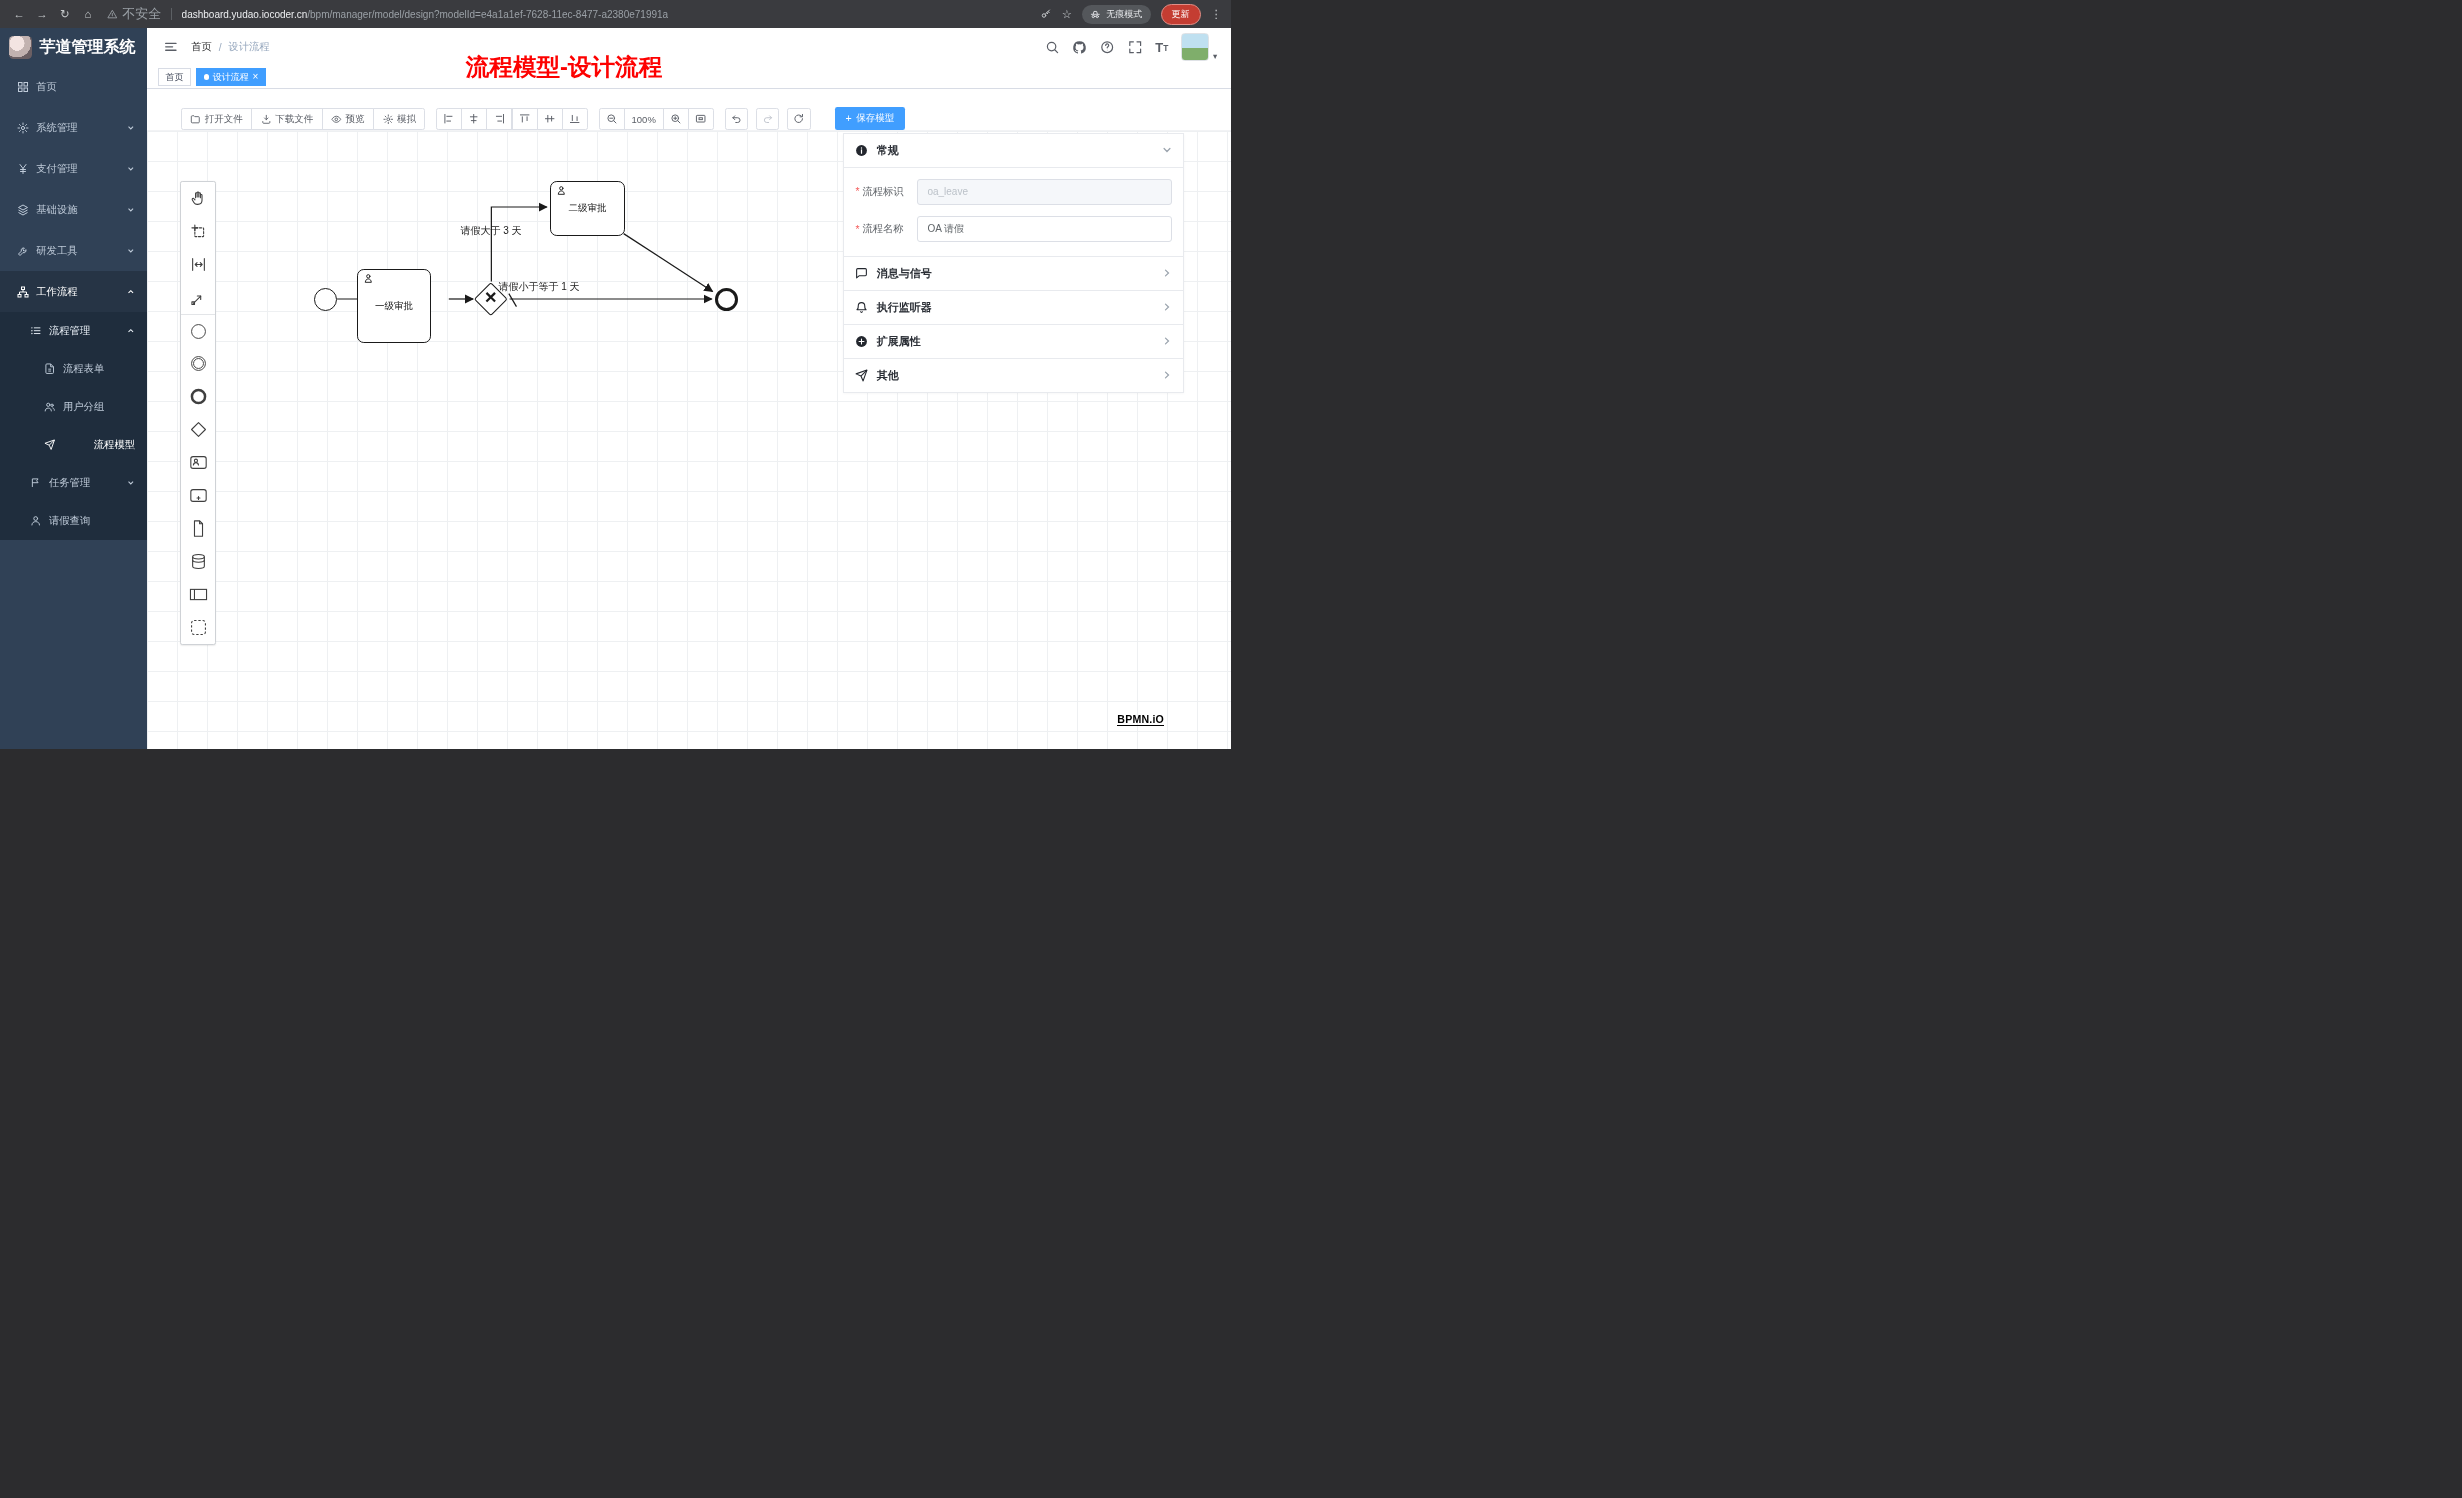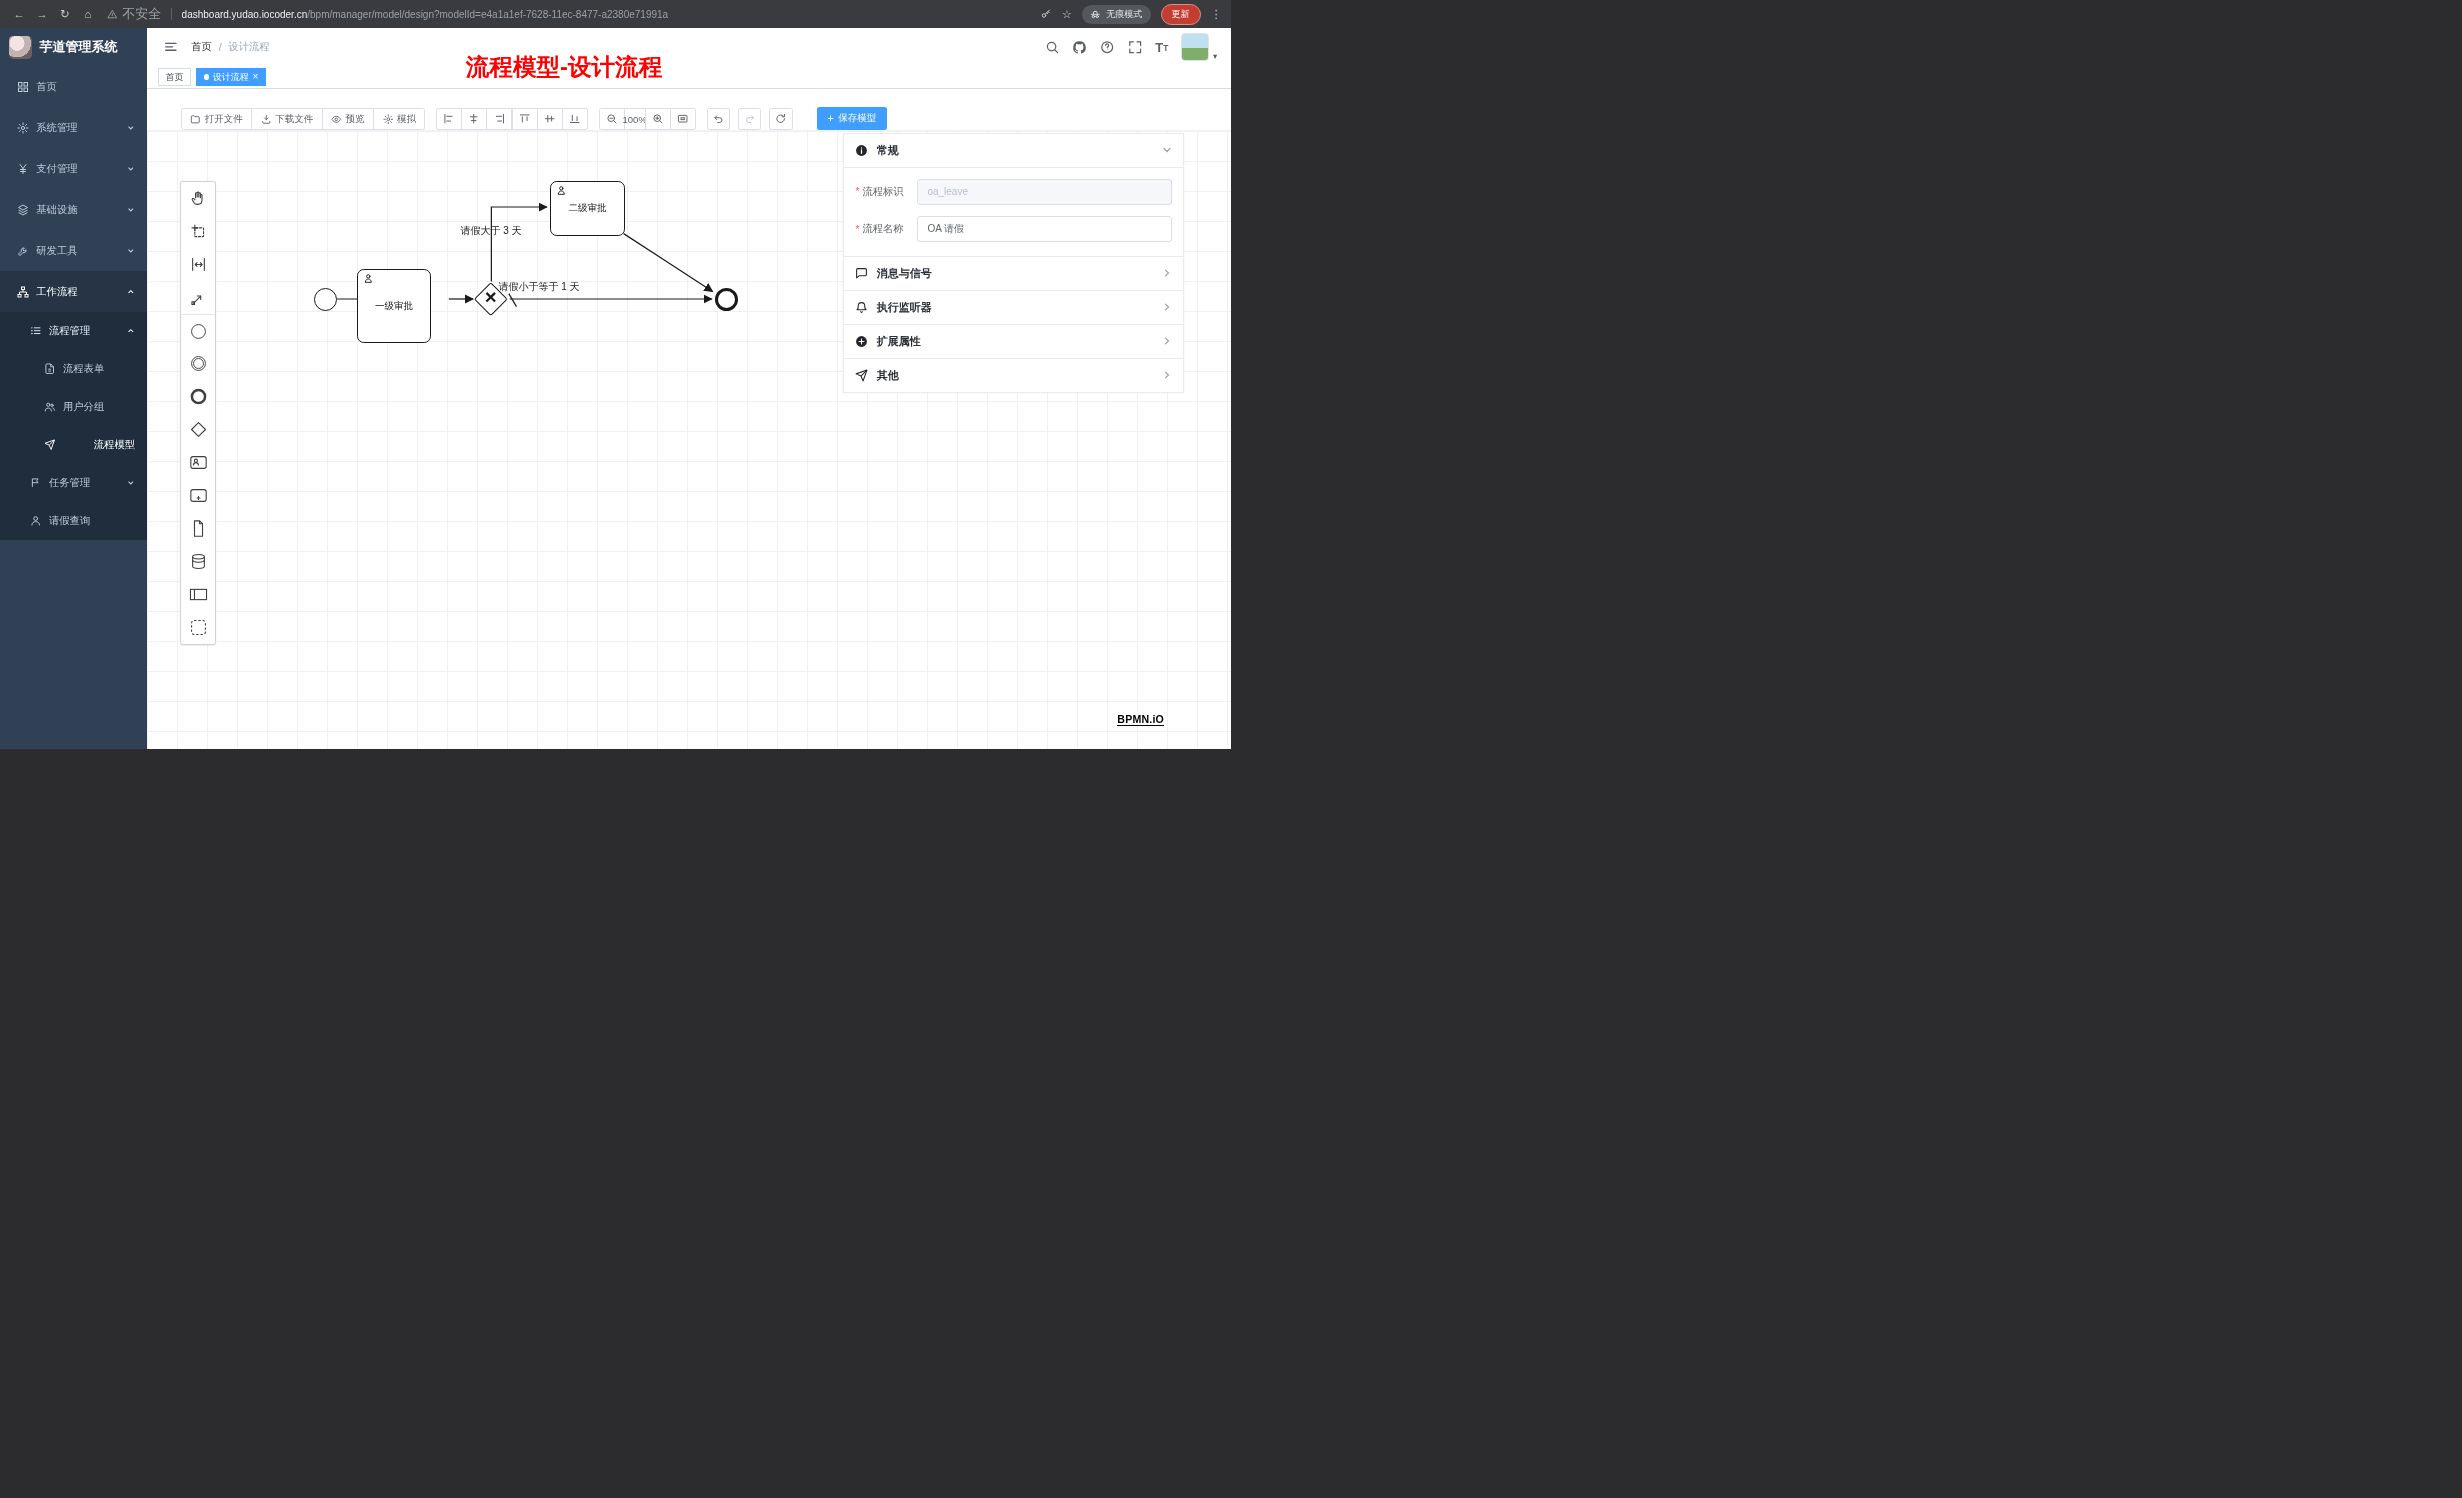--- a/index.html
+++ b/index.html
@@ -19,21 +19,21 @@
 .incog{display:flex;gap:5.3px;background:#54575b;border-radius:10.6px;padding:3px 8.4px;color:#e8eaed;font-size:9px;align-items:center;}
 .update{background:#c43d32;border:0.8px solid #e08e86;border-radius:10.6px;color:#fff;font-size:9px;padding:3px 10px;cursor:pointer;}
 .dots{font-size:11.4px;color:#c6c9cc;cursor:pointer;}
 .star-ic{font-size:11.4px;color:#c6c9cc;cursor:pointer;}
 
 
 .app{display:flex;height:721px;background:#fff;}
 
 
 .sidebar{width:147px;background:#304156;flex-shrink:0;color:#bfcbd9;font-size:10.3px;display:flex;flex-direction:column;overflow:hidden;}
-.logo{height:38px;display:flex;align-items:center;gap:7.6px;padding:0 9px;color:#fff;font-weight:700;font-size:13px;flex-shrink:0;}
+.logo{height:38px;display:flex;align-items:center;gap:7.6px;padding:0 9px;color:#fff;font-weight:700;font-size:16px;flex-shrink:0;}
 .logo-avatar{width:23px;height:23px;border-radius:4.6px;flex-shrink:0;
   background:radial-gradient(circle at 35% 32%,#f3e4e2 0 34%,#c2b2b0 35% 64%,#6b5f63 65%);}
 .mi{position:relative;display:flex;align-items:center;gap:7.6px;height:41px;padding:0 12px 0 16.7px;cursor:pointer;flex-shrink:0;}
 .mi svg{flex-shrink:0;}
 .mi .chev{position:absolute;right:12px;display:flex;}
 .mi.l2{height:38px;padding-left:30px;}
 .mi.l3{height:38px;padding-left:44px;}
 .submenu{background:#1f2d3d;}
 .mi.trail{background:#263445;color:#fff;}
 .mi.open2{color:#e7eef5;}
@@ -64,21 +64,21 @@
 .tagdot{width:5.3px;height:5.3px;border-radius:50%;background:#fff;}
 .tag .close{font-size:10px;line-height:1;cursor:pointer;}
 
 
 .toolbar{height:41px;display:flex;align-items:flex-end;padding:0 34px;background:#fff;flex-shrink:0;}
 .bgroup{display:flex;}
 .tbtn{height:22px;display:flex;align-items:center;gap:3.8px;padding:0 8.4px;border:0.8px solid #dcdfe6;background:#fff;color:#5a5e66;font-size:9.5px;margin-left:-0.8px;cursor:pointer;}
 .bgroup .tbtn:first-child{border-radius:2.3px 0 0 2.3px;margin-left:0;}
 .bgroup .tbtn:last-child{border-radius:0 2.3px 2.3px 0;}
 .tbtn.icononly{width:26px;padding:0;justify-content:center;}
-.tbtn.zoomtxt{width:22px;justify-content:center;}
+.tbtn.zoomtxt{width:40px;justify-content:center;}
 .gap{width:10.6px;flex-shrink:0;}
 .hbtn{width:23.6px;height:22px;border:0.8px solid #dcdfe6;border-radius:2.3px;display:flex;align-items:center;justify-content:center;color:#5a5e66;margin-right:7.6px;cursor:pointer;background:#fff;}
 .hbtn.disabled{color:#c0c4cc;}
 .save{height:23px;background:#409eff;color:#fff;border:none;border-radius:2.3px;display:flex;align-items:center;gap:4.6px;padding:0 10.6px;font-size:9.5px;margin-left:16.7px;cursor:pointer;font-family:inherit;}
 .save .plus{font-size:10.6px;line-height:1;}
 
 
 .canvas{flex:1;position:relative;background-color:#fff;border-top:0.8px solid #f2f3f5;overflow:hidden;
   background-image:linear-gradient(to right,#eef0f2 0.8px,transparent 0.8px),linear-gradient(to bottom,#eef0f2 0.8px,transparent 0.8px);
   background-size:30px 30px;}

